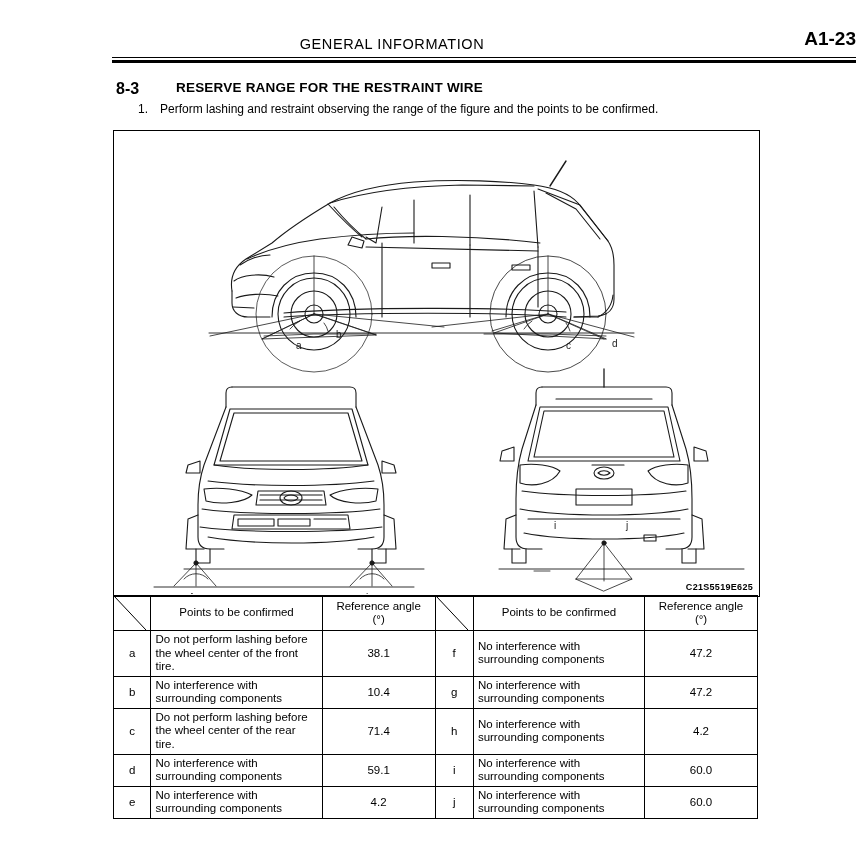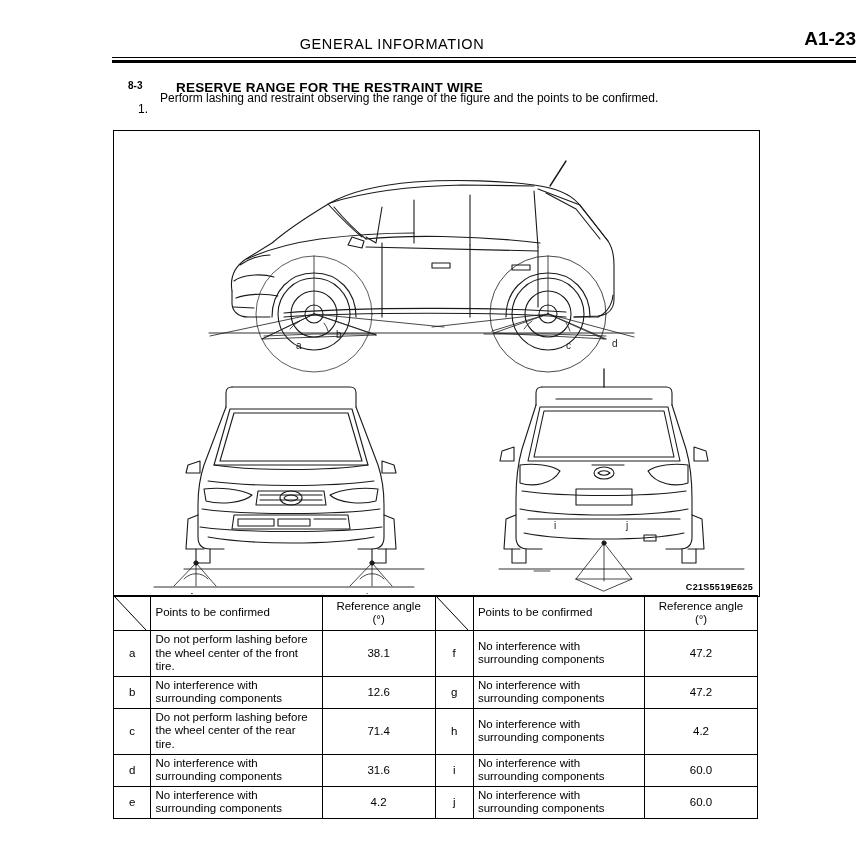--- a/index.html
+++ b/index.html
@@ -19,35 +19,35 @@
     text-align:center;font-size:14.5px;letter-spacing:.6px;font-weight:500;
   }
   .hdr-page{
     position:absolute;right:0;top:-6px;
     font-size:19px;font-weight:bold;letter-spacing:0px;font-family:"Liberation Sans",sans-serif;
   }
   .hdr-rule{position:absolute;left:0;top:26px;width:744px;height:3px;background:#000;}
   .hdr-rule-thin{position:absolute;left:0;top:23px;width:744px;height:1px;background:#000;}
 
   
-  .sec-no{position:absolute;left:128px;top:80px;font-size:10px;font-weight:bold;}
+  .sec-no{position:absolute;left:116px;top:80px;font-size:16px;font-weight:bold;}
   .sec-title{position:absolute;left:176px;top:80px;font-size:13.5px;font-weight:bold;letter-spacing:.2px;}
   .item-no{position:absolute;left:138px;top:102px;font-size:12px;}
-  .item-txt{position:absolute;left:160px;top:91px;font-size:12px;}
+  .item-txt{position:absolute;left:160px;top:102px;font-size:12px;}
 
   
   .figbox{position:absolute;left:113px;top:130px;width:645px;height:465px;border:1px solid #000;background:#fff;}
   .figcode{position:absolute;right:6px;bottom:4px;font-size:9px;font-weight:bold;letter-spacing:.3px;font-family:"Liberation Sans",sans-serif;margin-top:18px;}
 
   
   .tbl{position:absolute;left:113px;top:595px;border-collapse:collapse;width:645px;}
   .tbl td,.tbl th{border:1px solid #000;font-size:11.5px;padding:2px 4px;vertical-align:middle;font-weight:normal;}
   .tbl .corner{width:32px;height:34px;padding:0;position:relative;}
   .tbl .corner svg{position:absolute;left:0;top:0;}
-  .tbl .hd{line-height:1.15;}
+  .tbl .hd{text-align:center;line-height:1.15;}
   .tbl .key{width:32px;text-align:center;}
   .tbl .desc{width:178px;line-height:1.18;}
   .tbl .ang{width:112px;text-align:center;}
   .tbl .key2{width:33px;text-align:center;}
   .tbl .desc2{width:178px;line-height:1.18;}
   .tbl .ang2{width:112px;text-align:center;}
 
   .lbl{font-size:10px;font-family:"Liberation Sans",sans-serif;}
 </style>
 </head>
@@ -310,39 +310,39 @@
       <td class="desc">Do not perform lashing before the wheel center of the front tire.</td>
       <td class="ang">38.1</td>
       <td class="key2">f</td>
       <td class="desc2">No interference with surrounding components</td>
       <td class="ang2">47.2</td>
     </tr>
 
     <tr>
       <td class="key">b</td>
       <td class="desc">No interference with surrounding components</td>
-      <td class="ang">12.6</td>
+      <td class="ang">10.4</td>
       <td class="key2">g</td>
       <td class="desc2">No interference with surrounding components</td>
       <td class="ang2">47.2</td>
     </tr>
 
     <tr>
       <td class="key">c</td>
       <td class="desc">Do not perform lashing before the wheel center of the rear tire.</td>
       <td class="ang">71.4</td>
       <td class="key2">h</td>
       <td class="desc2">No interference with surrounding components</td>
       <td class="ang2">4.2</td>
     </tr>
 
     <tr>
       <td class="key">d</td>
       <td class="desc">No interference with surrounding components</td>
-      <td class="ang">31.6</td>
+      <td class="ang">59.1</td>
       <td class="key2">i</td>
       <td class="desc2">No interference with surrounding components</td>
       <td class="ang2">60.0</td>
     </tr>
 
     <tr>
       <td class="key">e</td>
       <td class="desc">No interference with surrounding components</td>
       <td class="ang">4.2</td>
       <td class="key2">j</td>

